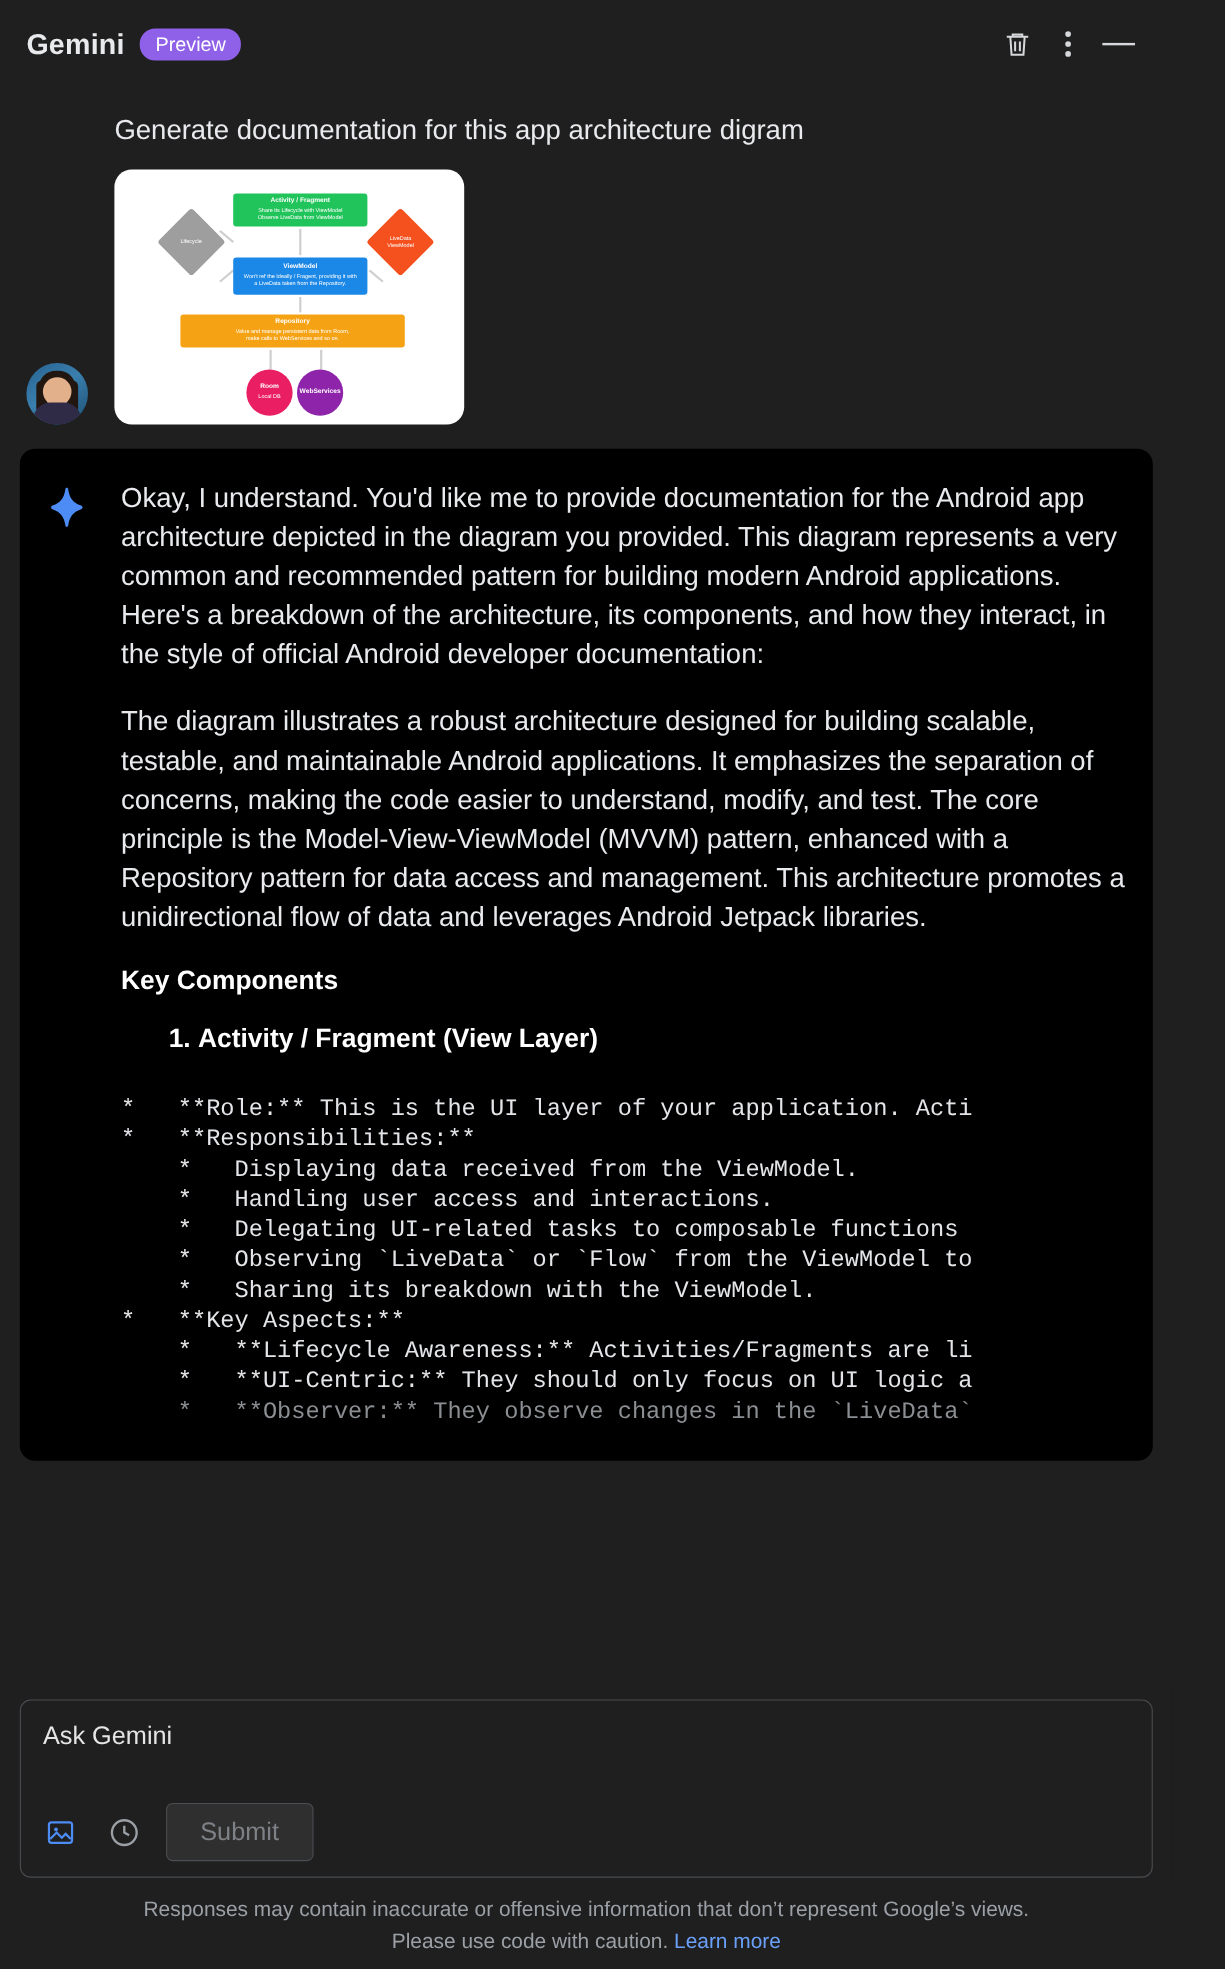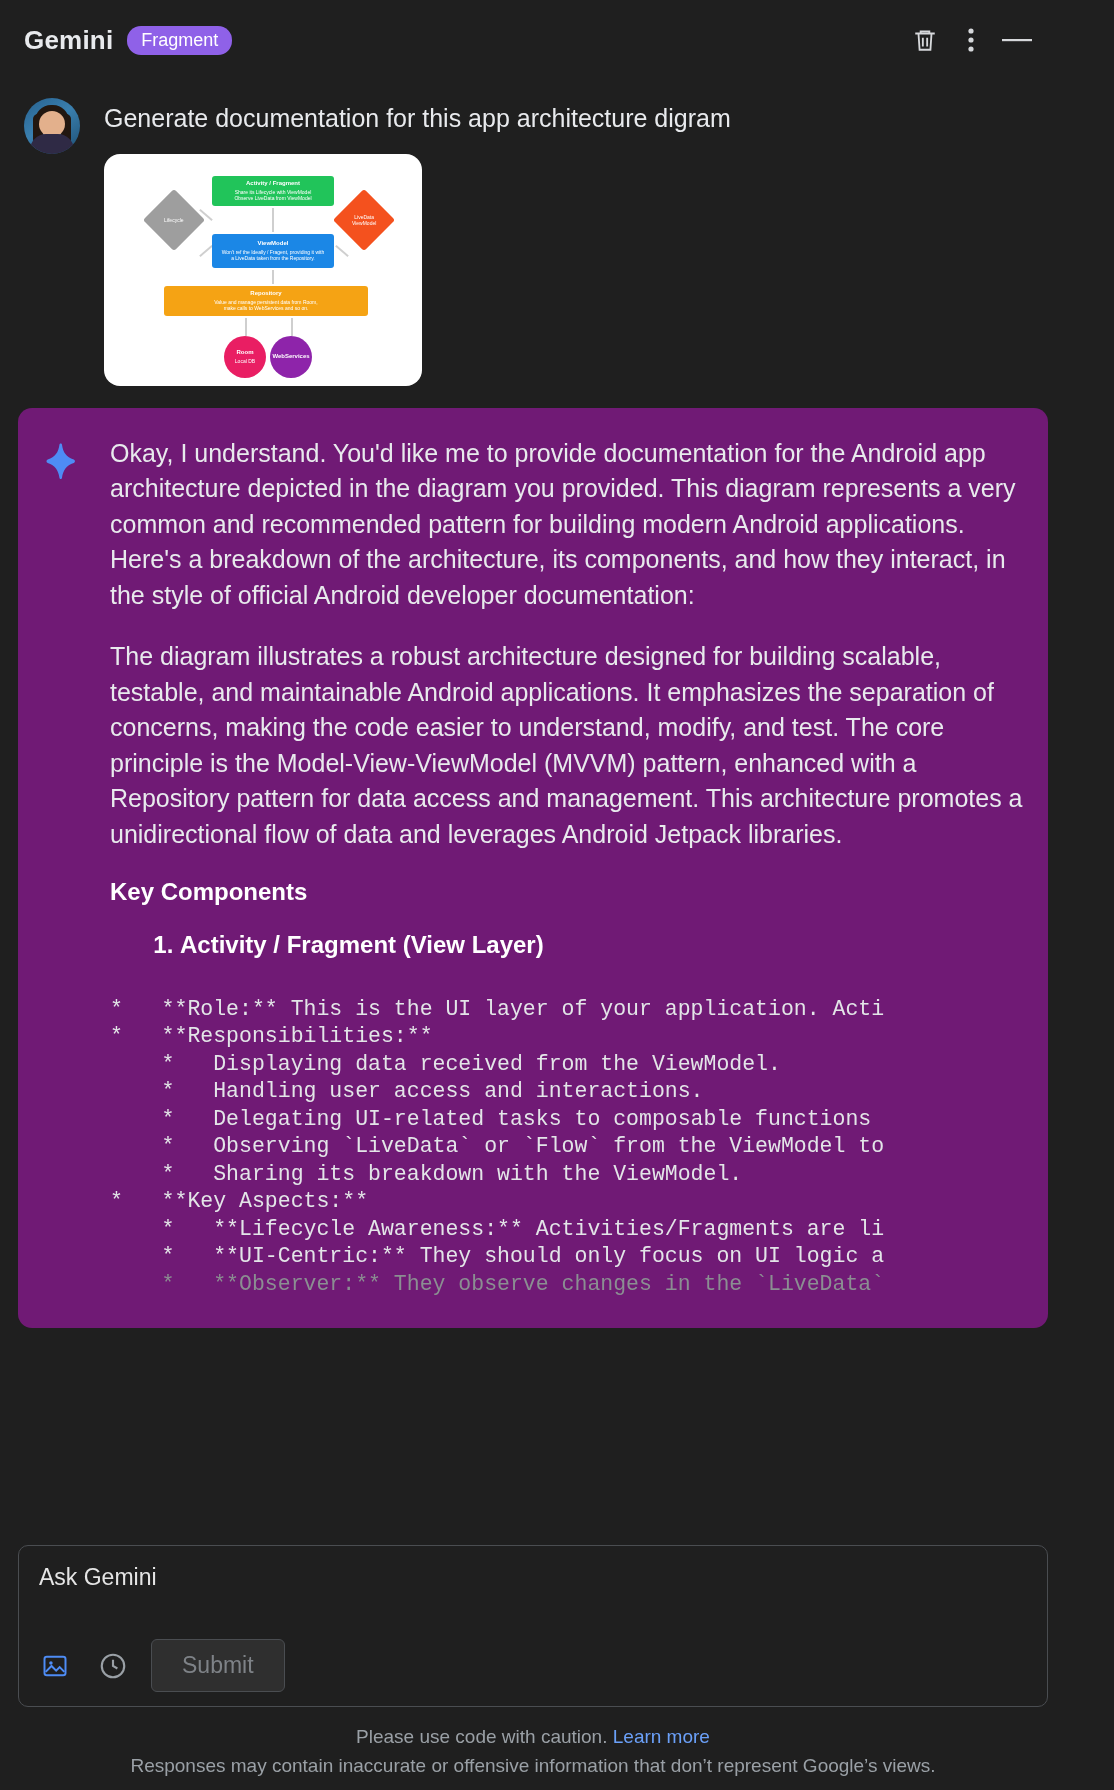--- a/index.html
+++ b/index.html
@@ -49,20 +49,21 @@
   
   .conversation {
     flex: 1 1 auto;
     overflow: hidden;
     padding: 0 0 0 0;
     position: relative;
   }
   .user-turn {
     display: flex;
     padding: 14px 22px 0 24px;
+    align-items: flex-end;
   }
   .avatar {
     width: 56px; height: 56px;
     border-radius: 50%;
     flex: 0 0 auto;
     margin-top: 4px;
     overflow: hidden;
     background: linear-gradient(145deg, #27618f 0%, #3a7fae 45%, #1d4f73 100%);
     position: relative;
   }
@@ -151,21 +152,21 @@
   }
   .d-lifecycle { left: 48px; top: 44px; background: #9e9e9e; }
   .d-livedata { left: 238px; top: 44px; background: #f4511e; }
   .arrow {
     position: absolute;
     background: #cfcfcf;
   }
   
   .model-turn {
     margin: 22px 18px 0 18px;
-    background: #701a75;
+    background: #000000;
     border-radius: 14px;
     display: flex;
     padding: 28px 22px 0 22px;
     height: 920px;
     overflow: hidden;
     justify-content: flex-end;
   }
   .spark {
     width: 48px; flex: 0 0 auto;
     color: #4e8cf5;
@@ -259,21 +260,21 @@
   }
   .footer a { color: #6ba0f8; text-decoration: none; }
 </style>
 </head>
 <body>
 
 <div class="window">
 
   <div class="titlebar">
     <span class="title-text">Gemini</span>
-    <span class="preview-badge">Fragment</span>
+    <span class="preview-badge">Preview</span>
     <div class="titlebar-spacer"></div>
 
     <div class="tb-icon">
       <svg width="26" height="28" viewBox="0 0 24 24" fill="none" stroke="currentColor" stroke-width="1.7">
         <path d="M3 6h18M8 6V4h8v2M6 6l1 15h10l1-15"></path>
         <path d="M10 10v8M14 10v8"></path>
       </svg>
     </div>
     <div class="tb-icon">
       <svg width="6" height="26" viewBox="0 0 6 26" fill="currentColor">
@@ -392,20 +393,20 @@
             <circle cx="12" cy="12" r="9"></circle>
             <path d="M12 7v5l3.5 2"></path>
           </svg>
         </div>
         <button class="submit-btn">Submit</button>
       </div>
     </div>
   </div>
 
   <div class="footer">
+    <div>Responses may contain inaccurate or offensive information that don’t represent Google’s views.</div>
     <div>
       <span>Please use code with caution.</span>
       <a href="#">Learn more</a>
     </div>
-    <div>Responses may contain inaccurate or offensive information that don’t represent Google’s views.</div>
   </div>
 
 </div>
 
 </body></html>

